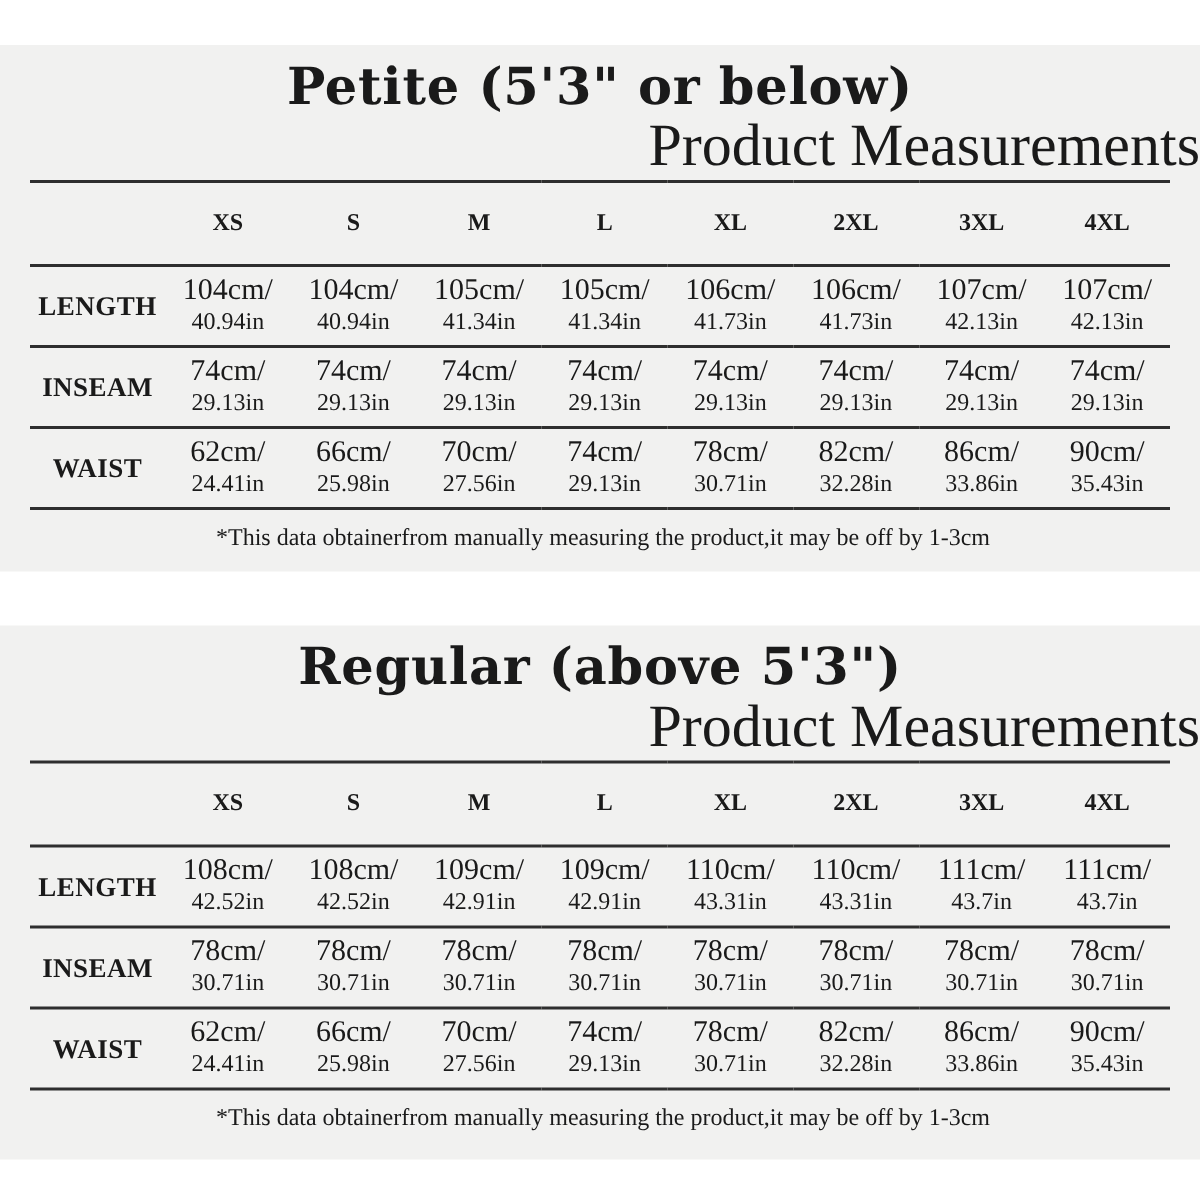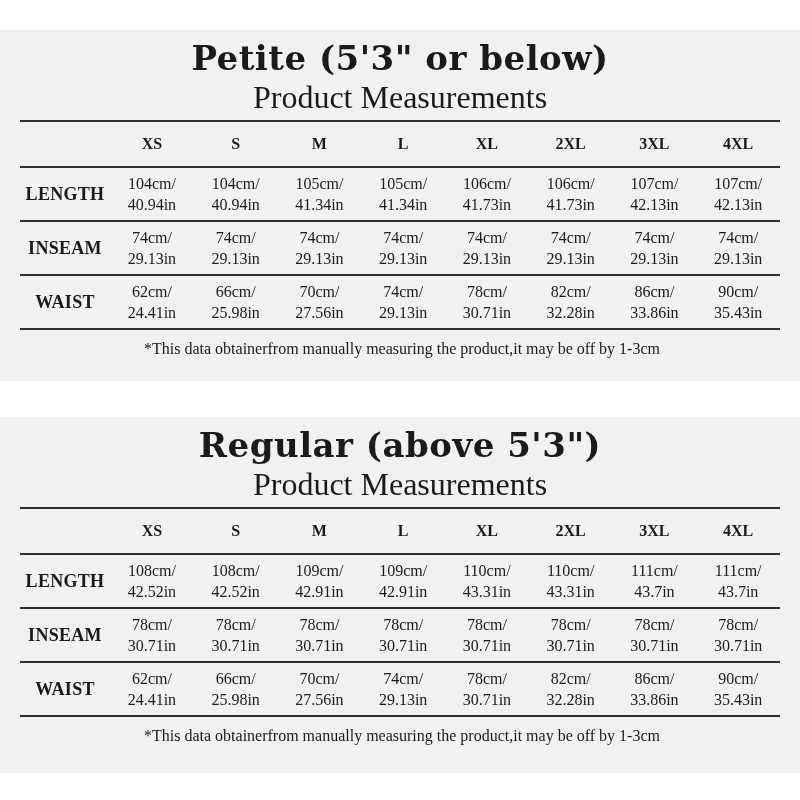--- a/index.html
+++ b/index.html
@@ -26,56 +26,56 @@
     margin:0;padding-top:7px;
     text-align:center;
     font-family:"DejaVu Serif", serif;
     font-weight:bold;
     font-size:34px;
     line-height:42px;
     letter-spacing:0.5px;
   }
   .subtitle{
     margin:0;
-    text-align:center;
+    text-align:right;
     font-family:"Liberation Serif", serif;
     font-weight:normal;
-    font-size:32px;
+    font-size:40px;
     line-height:36px;
   }
   table.measurements{
     width:760px;
     margin:5px auto 0 auto;
     border-collapse:collapse;
     table-layout:fixed;
     border-top:2px solid var(--line);
   }
   table.measurements col.label-col{width:90px;}
   table.measurements thead tr{border-bottom:2px solid var(--line);}
   table.measurements tbody tr{border-bottom:2px solid var(--line);}
   table.measurements th, table.measurements td{
     padding:0;
     text-align:center;
     vertical-align:middle;
   }
   table.measurements thead th{
-    height:46px;
+    height:56px;
     font-size:16px;
     font-weight:bold;
   }
   table.measurements tbody tr{height:54px;}
   th.row-label{
     text-align:left;
     padding-left:8px;
     font-size:18px;
     font-weight:bold;
     letter-spacing:0.3px;
   }
   td .cm{
-    font-size:16px;
+    font-size:20px;
     font-weight:normal;
     line-height:21px;
   }
   td .in{
     font-size:16px;
     font-weight:normal;
     line-height:21px;
   }
   .footnote{
     margin:9px 0 0 4px;

